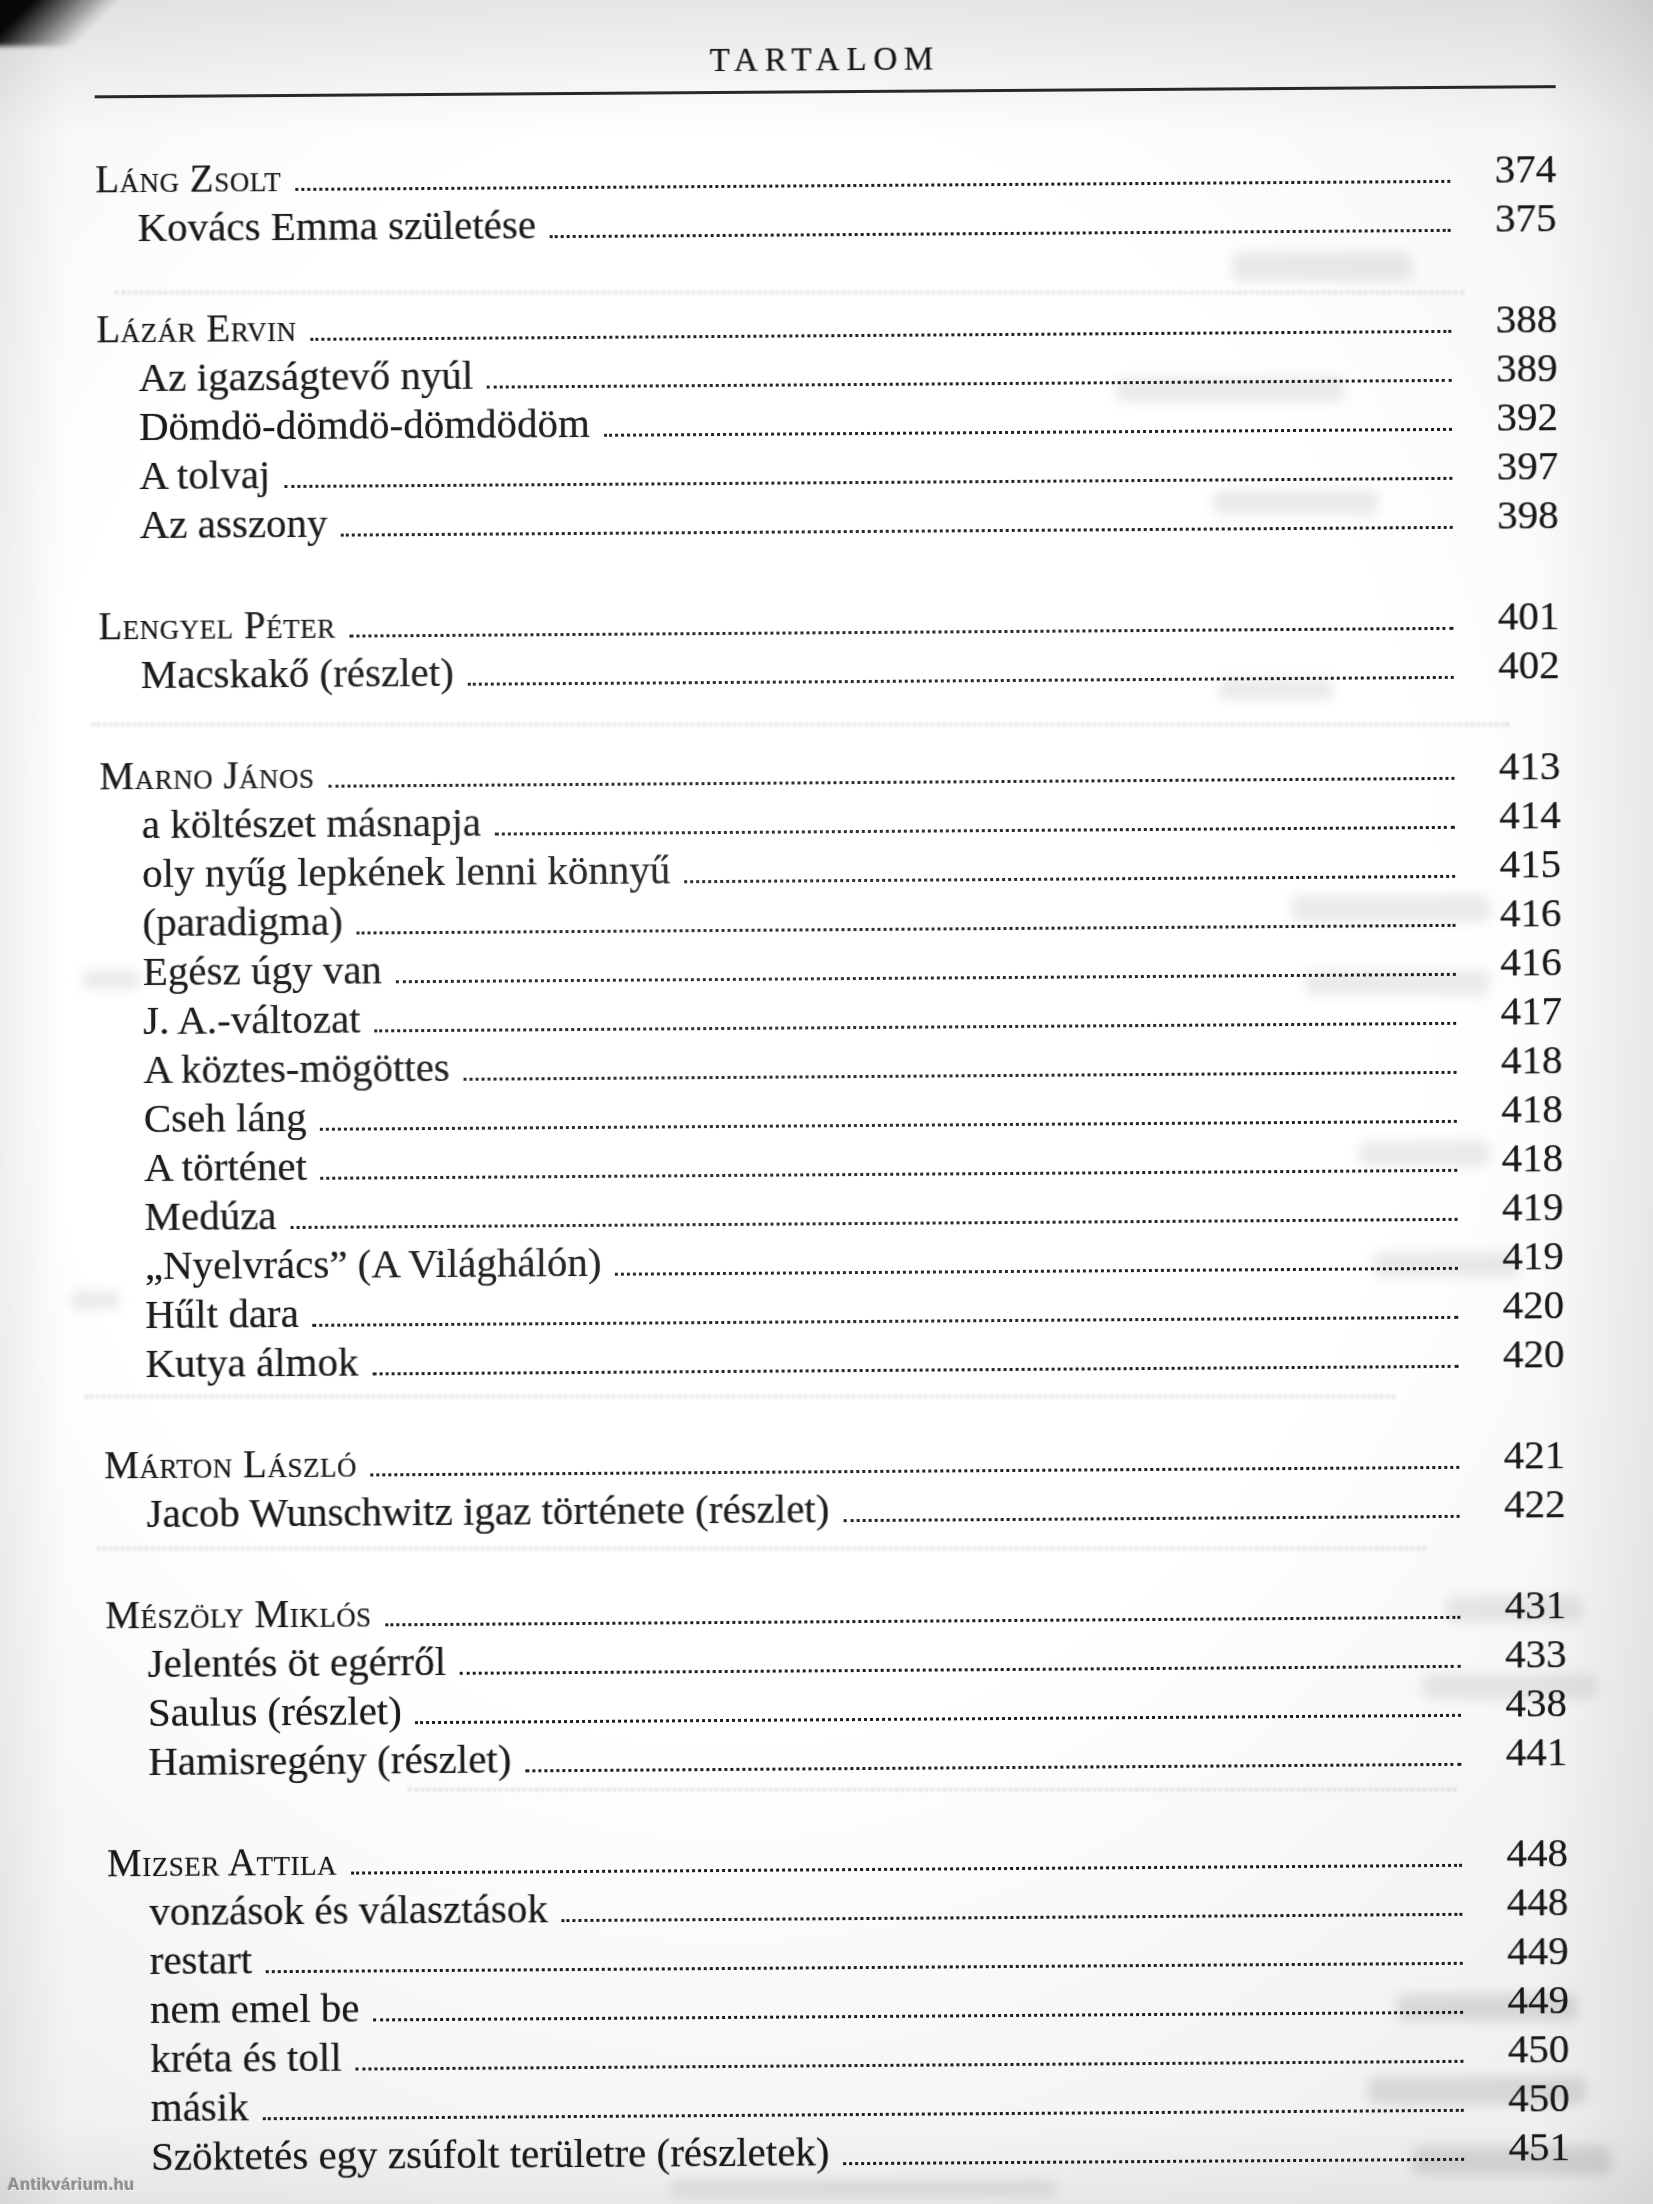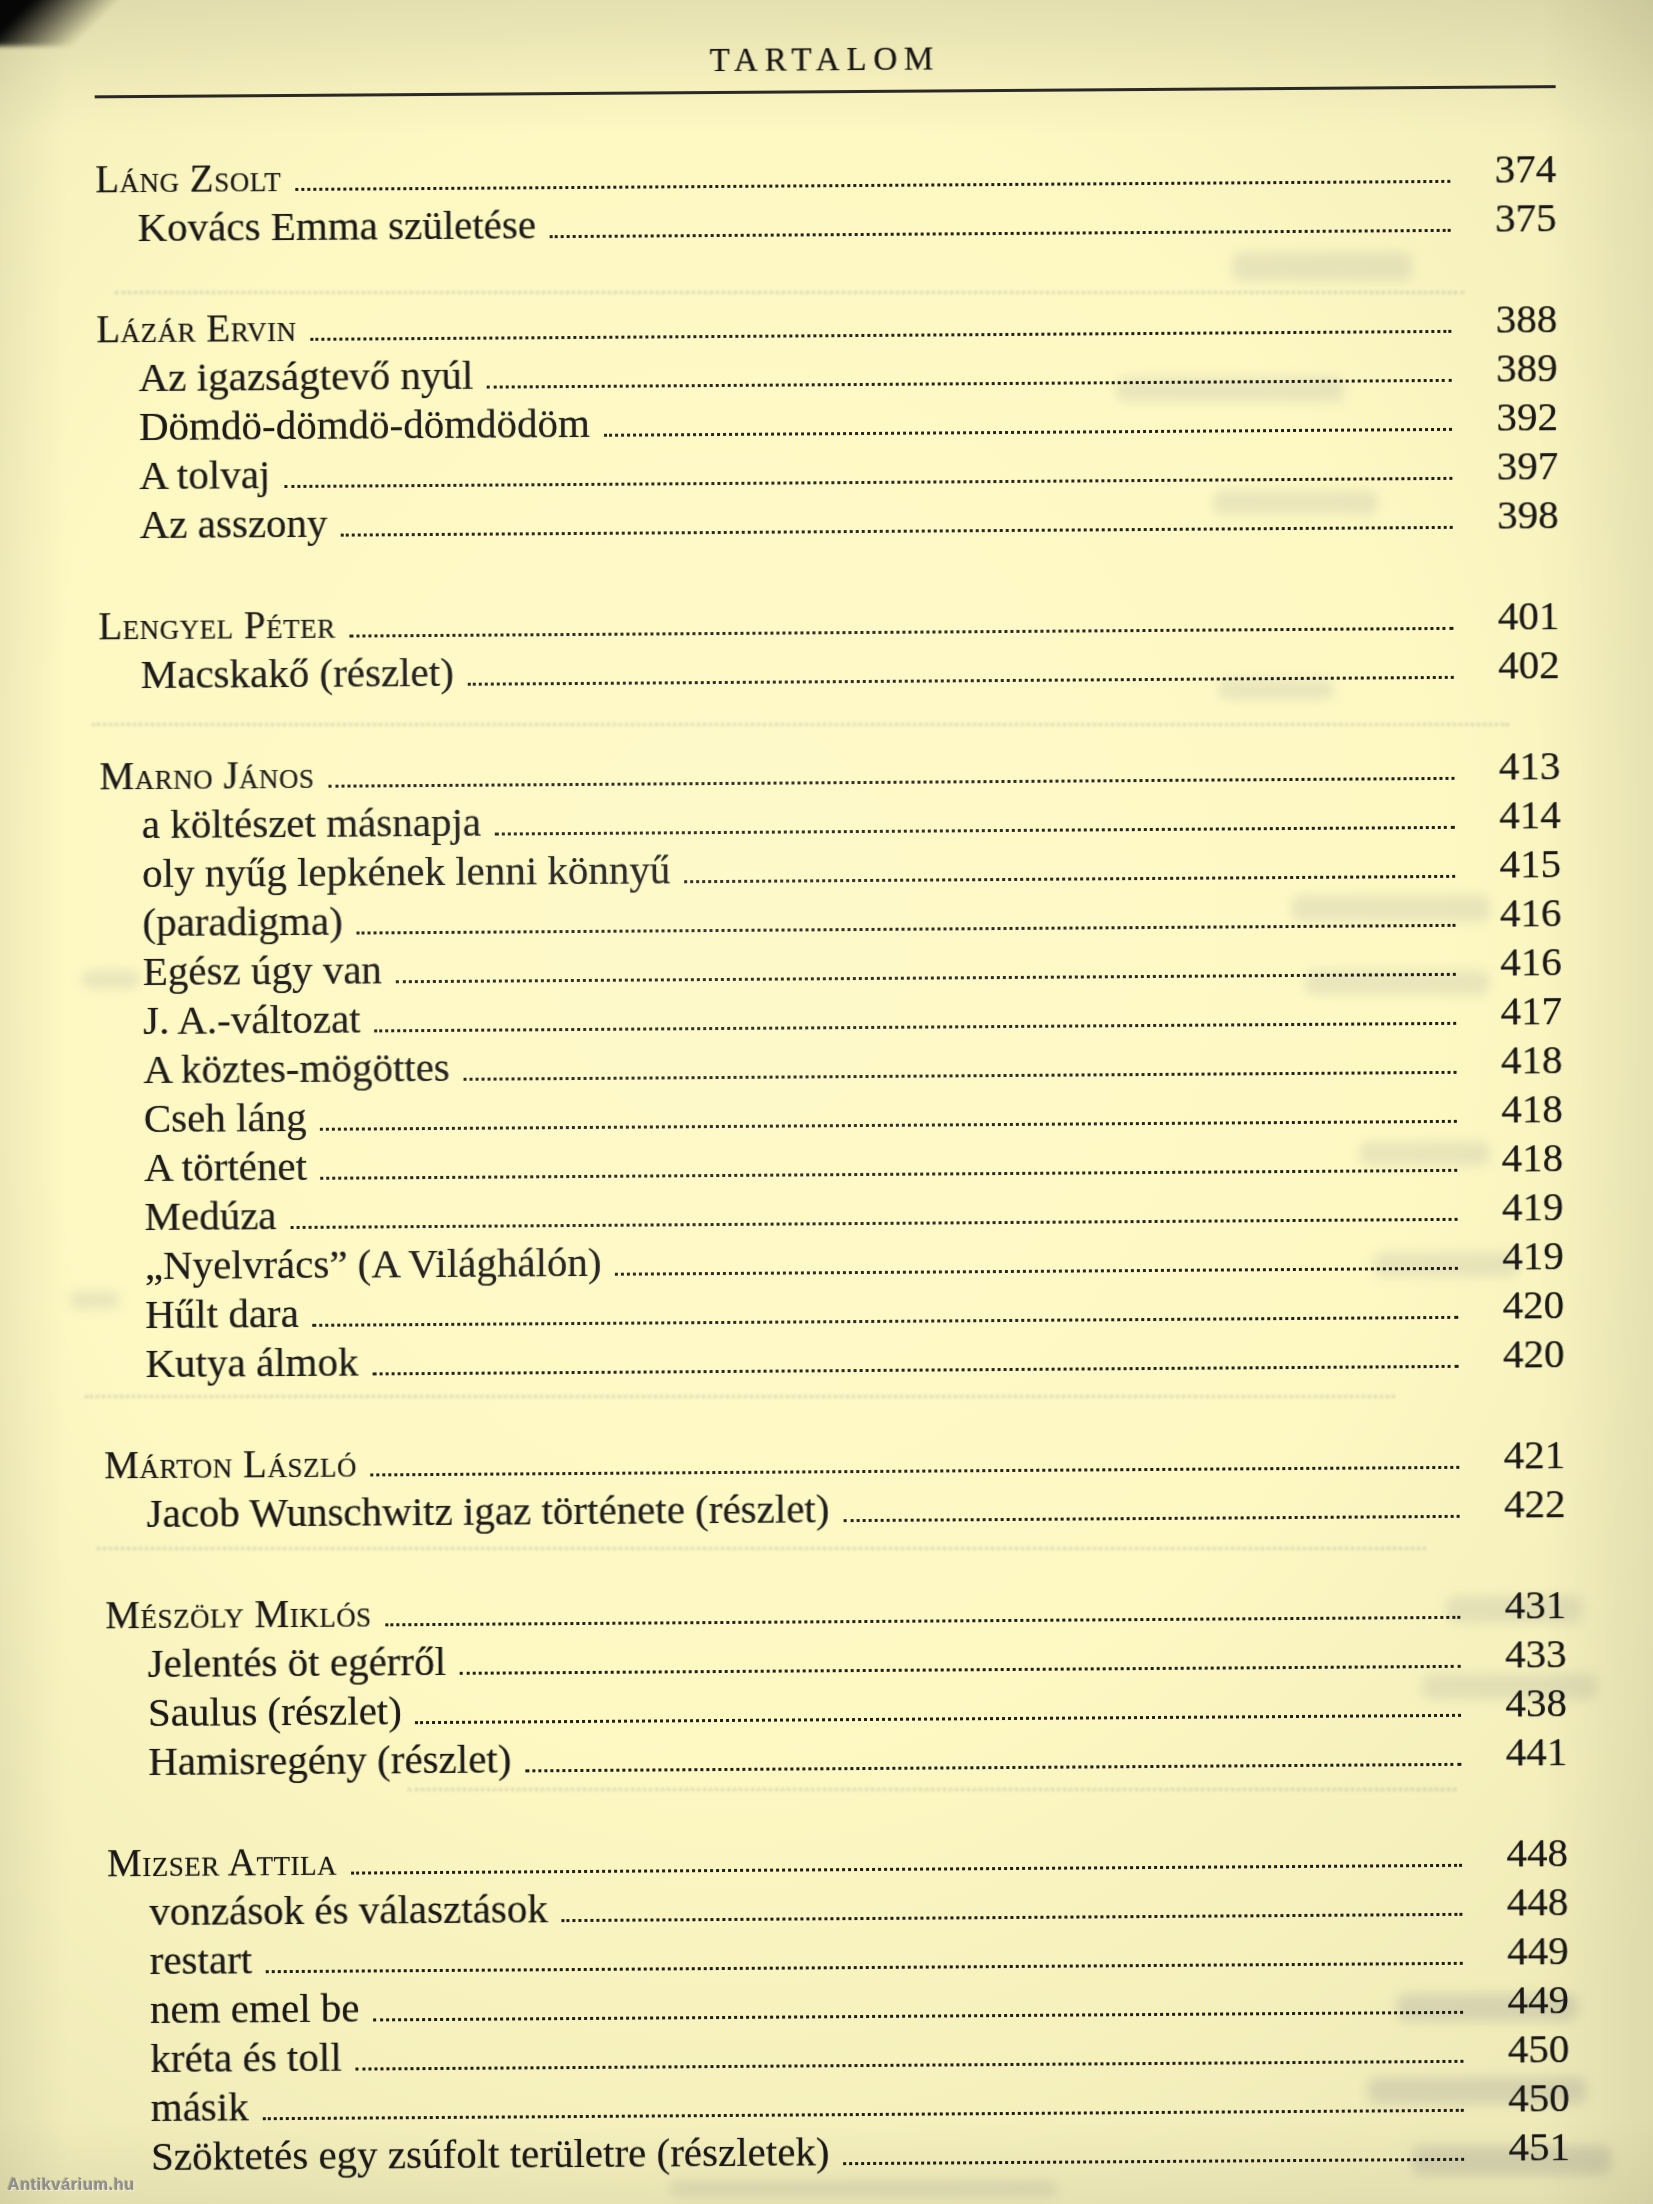--- a/index.html
+++ b/index.html
@@ -1,20 +1,20 @@
 <!DOCTYPE html>
 <html><head>
 <meta charset="utf-8">
 <style>
   html,body{margin:0;padding:0;background:#888;}
   .page{
     position:relative;
     width:1654px;height:2205px;
     margin:0 auto;
-    background:#fef9c3;
+    background:#ffffff;
     overflow:hidden;
     font-family:"Liberation Serif","DejaVu Serif",serif;
     color:#1b1a18;
   }
   
   .page::before{
     content:"";position:absolute;inset:0;pointer-events:none;z-index:5;
     background:
       linear-gradient(180deg, rgba(0,0,0,.09), rgba(0,0,0,0) 136px),
       linear-gradient(0deg, rgba(0,0,0,.05), rgba(0,0,0,0) 87px),

